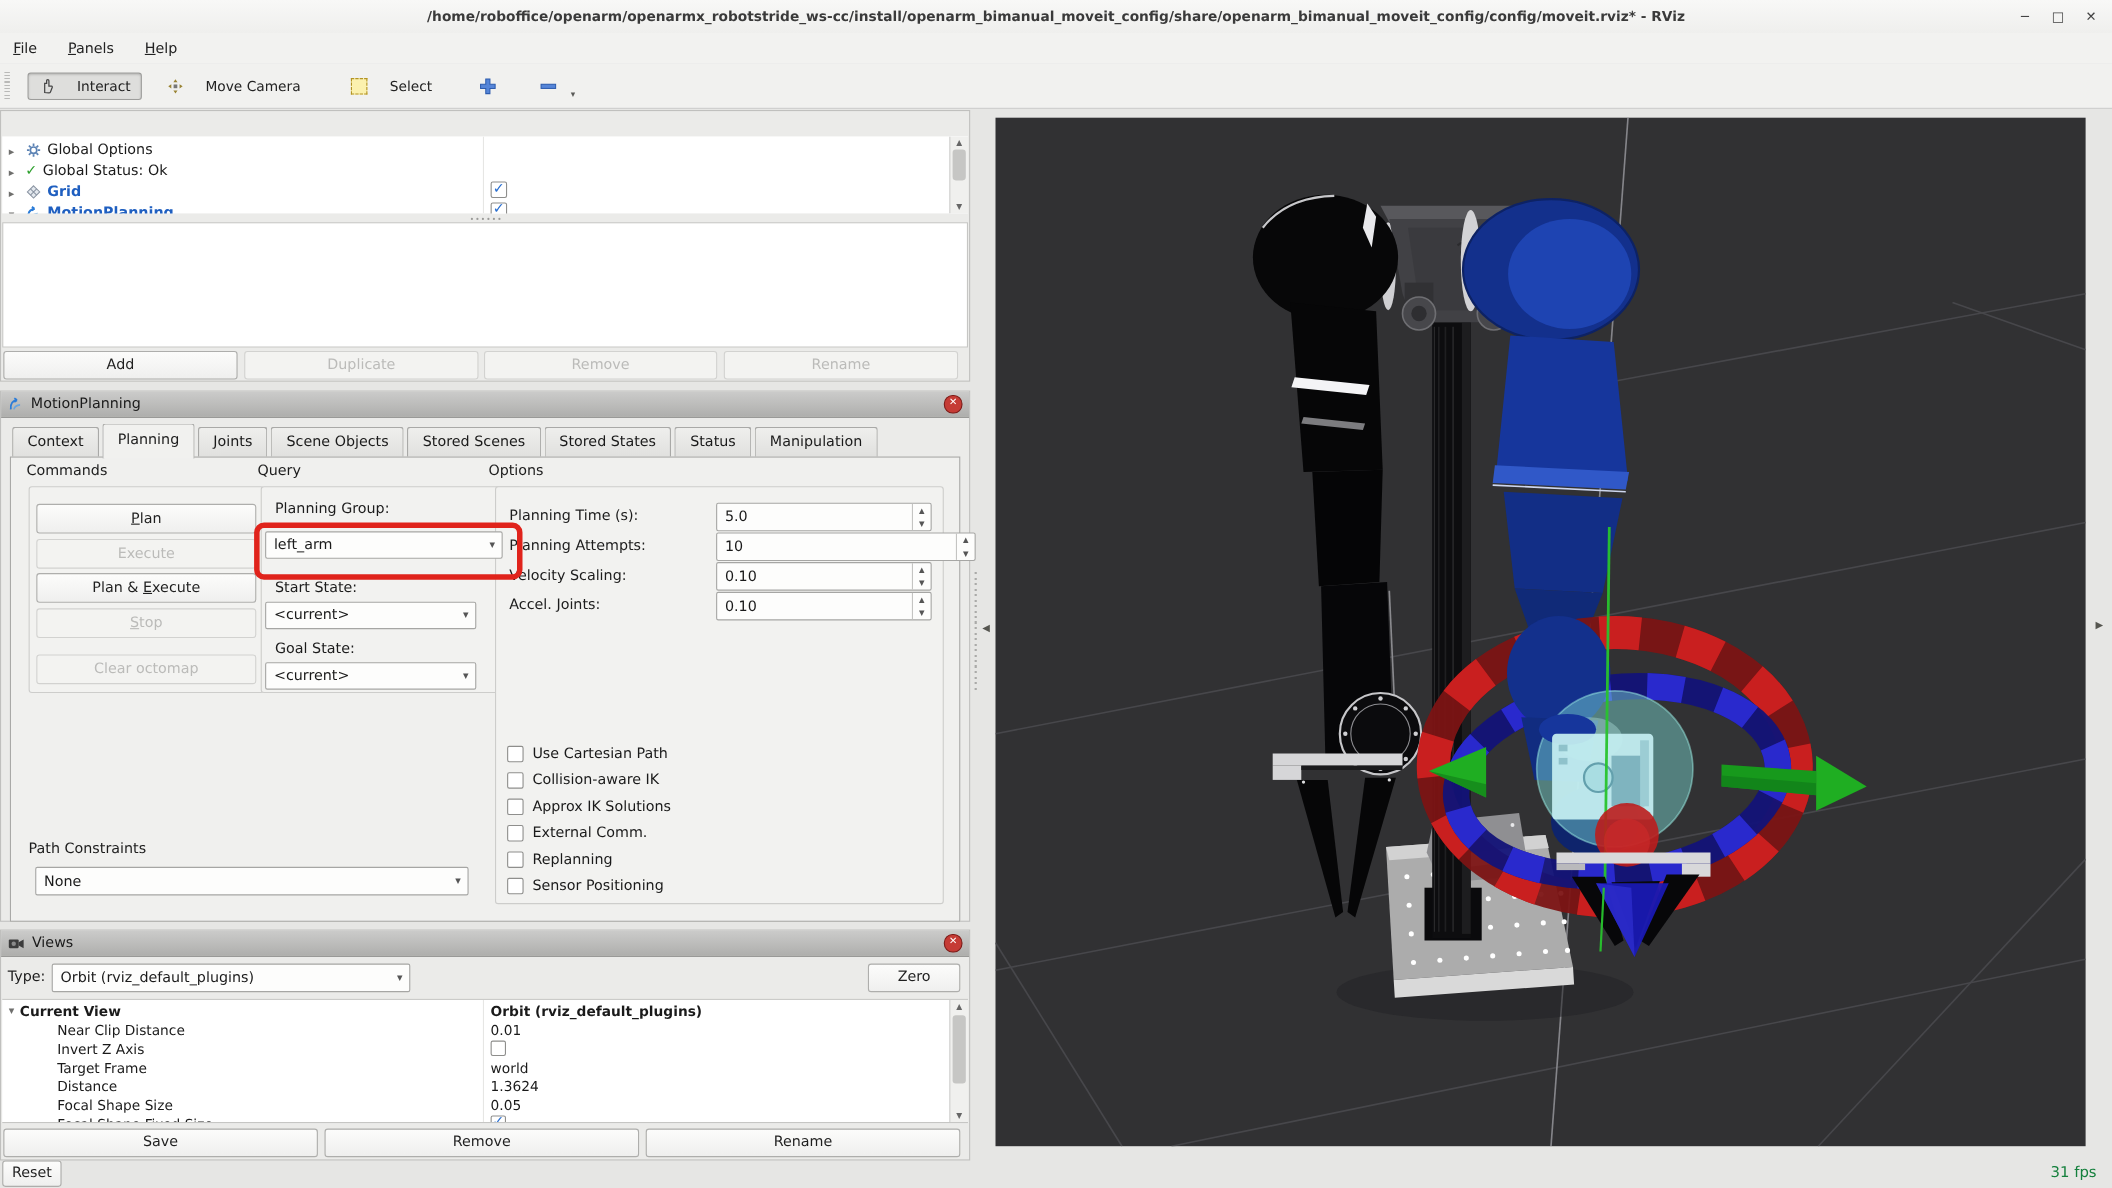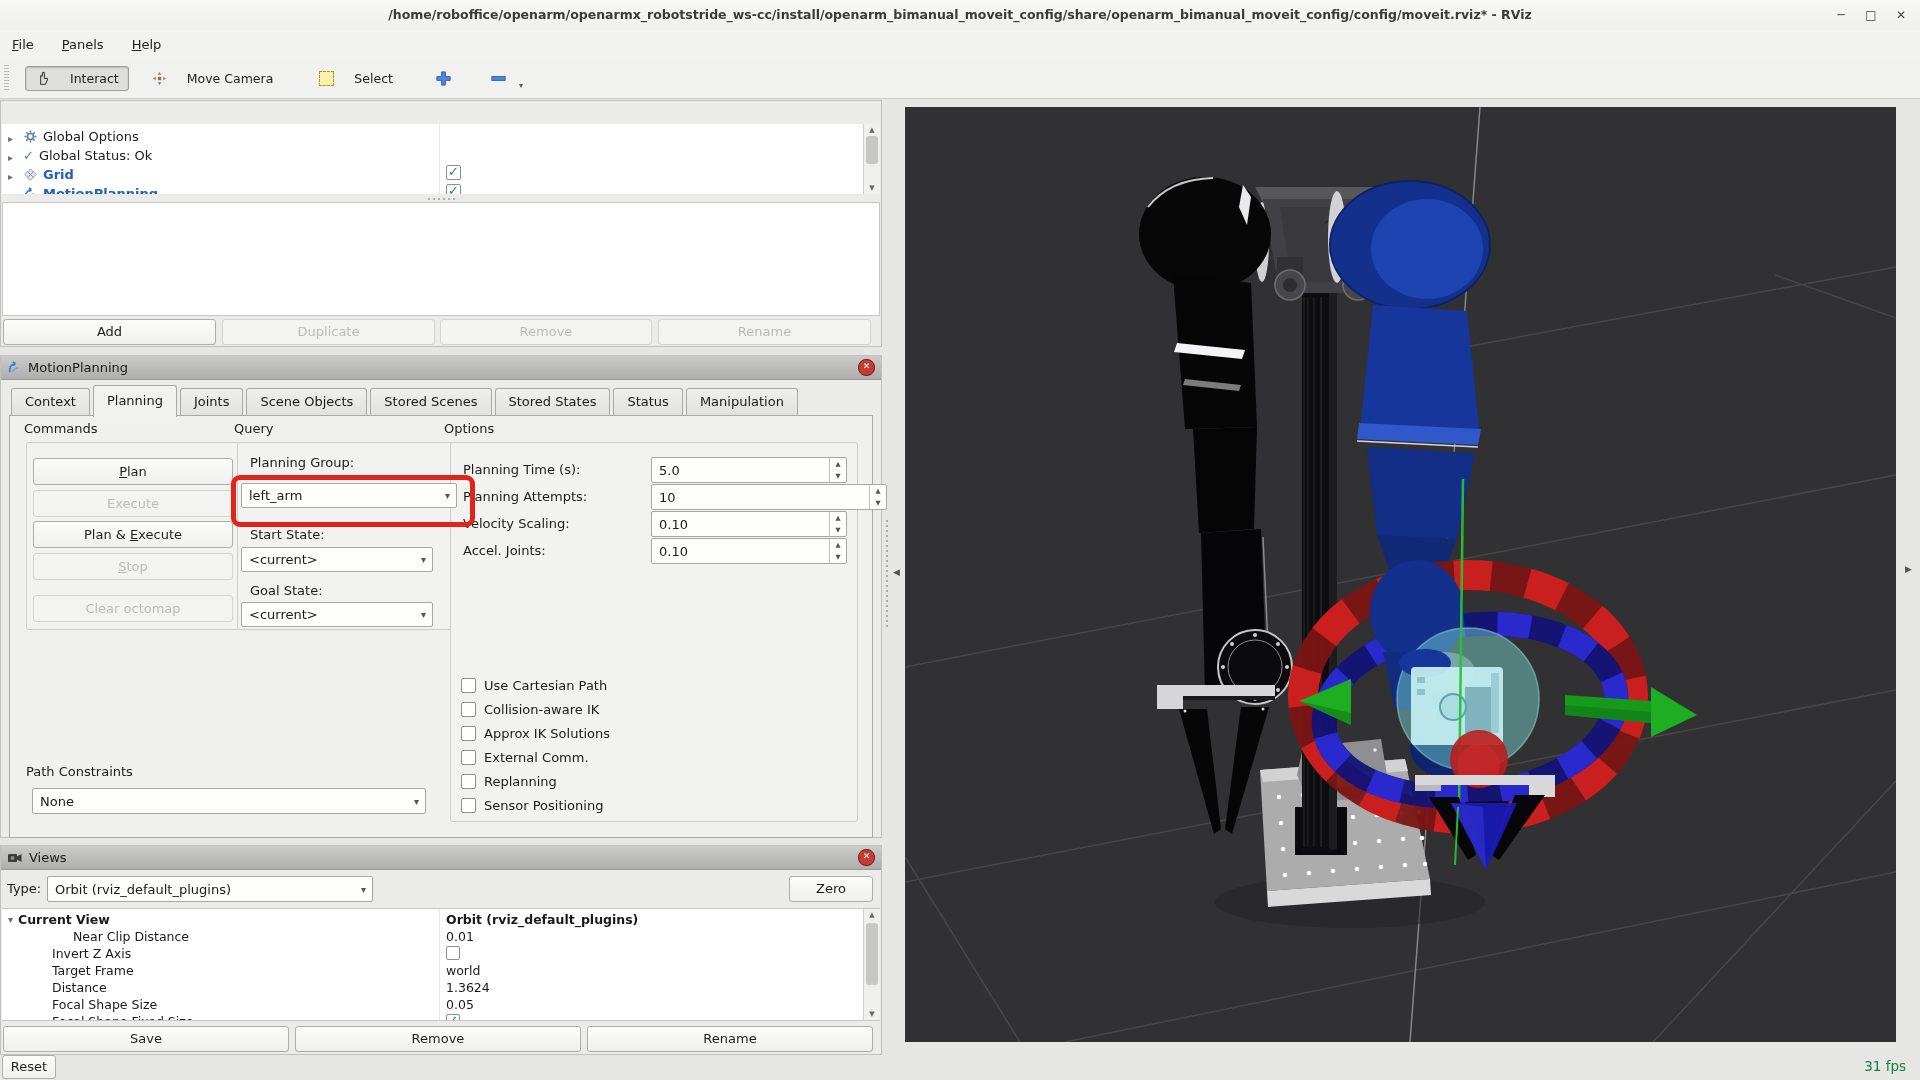--- a/index.html
+++ b/index.html
@@ -343,21 +343,21 @@
     </div>
     <div class="btn" style="left:788px;top:30px;width:84px;height:26px;line-height:24px">Zero</div>
 
     <div class="vtree" style="top:62px;height:113px">
       <div class="coldiv" style="left:437px"></div>
       <div class="vrow" style="top:2px;font-weight:bold">
         <span class="exp open" style="margin-left:6px"></span>
         <span>Current View</span>
         <span class="vval" style="font-weight:bold">Orbit (rviz_default_plugins)</span>
       </div>
-      <div class="vrow" style="top:19px;padding-left:71px">
+      <div class="vrow" style="top:19px;padding-left:50px">
         <span>Near Clip Distance</span>
         <span class="vval">0.01</span>
       </div>
       <div class="vrow" style="top:36px;padding-left:50px">
         <span>Invert Z Axis</span>
         <span class="cb" style="position:absolute;left:444px;top:1px;width:14px;height:14px"></span>
       </div>
       <div class="vrow" style="top:53px;padding-left:50px">
         <span>Target Frame</span>
         <span class="vval">world</span>

